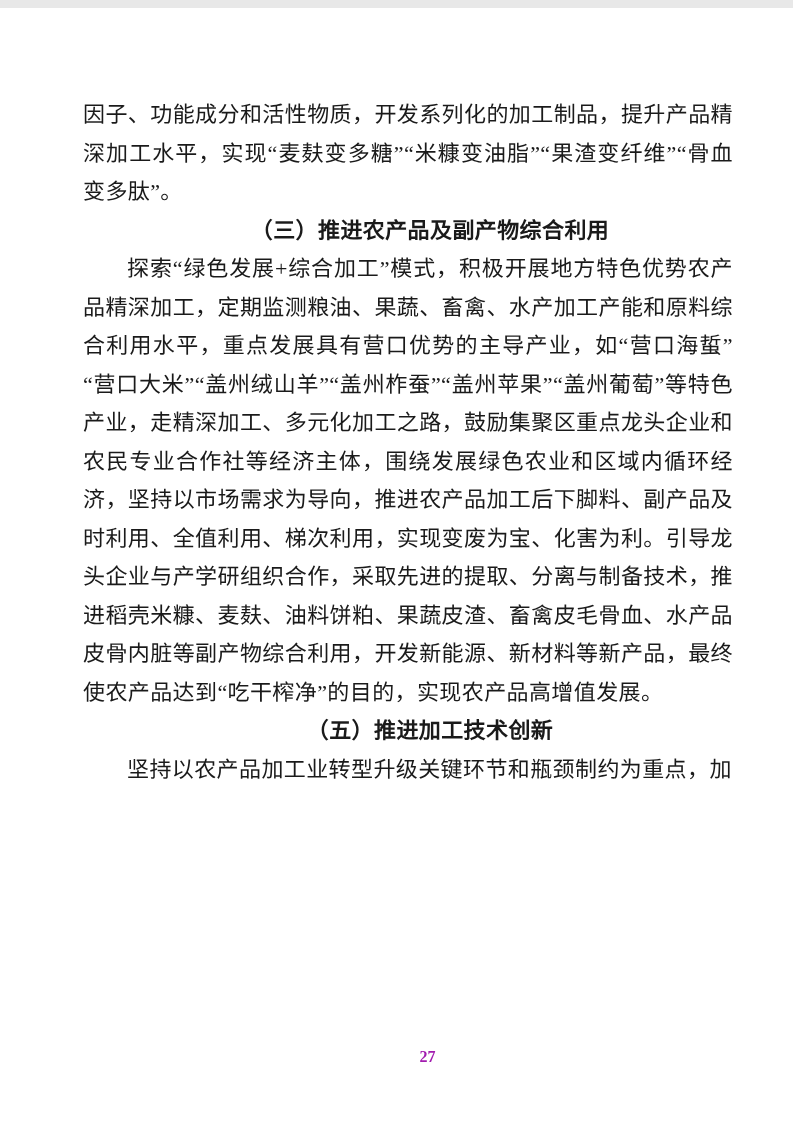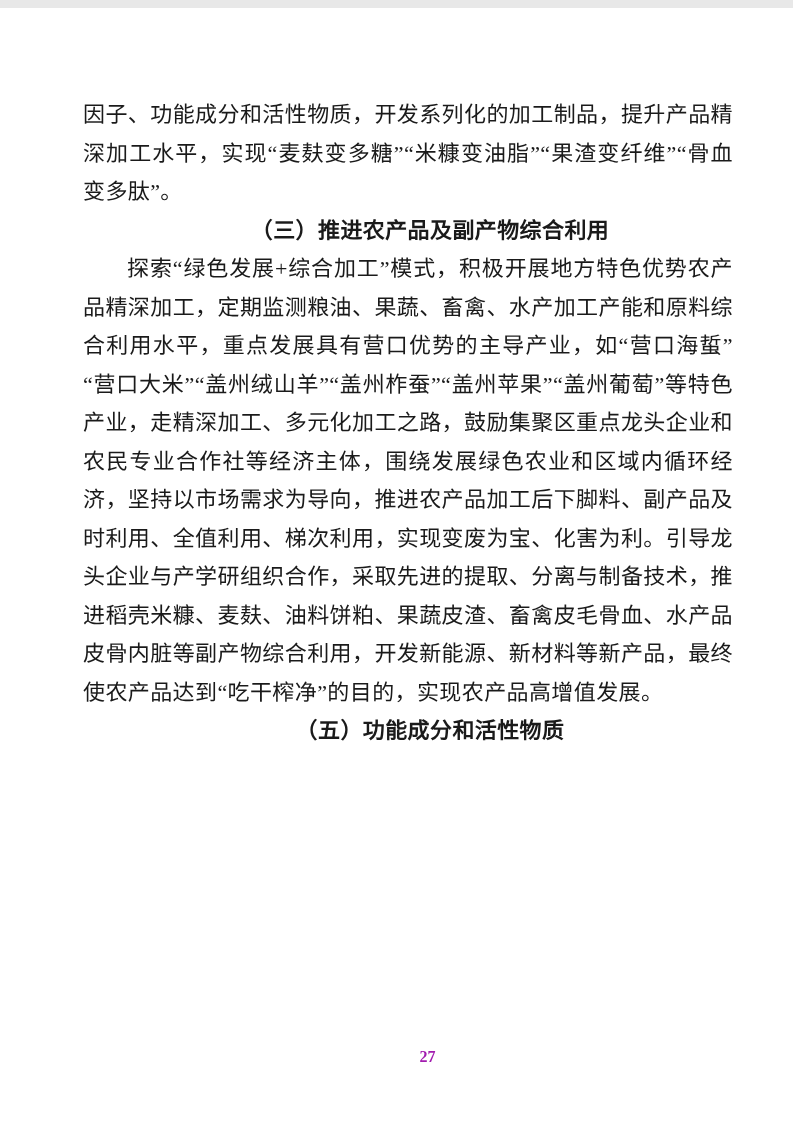--- a/index.html
+++ b/index.html
@@ -66,21 +66,22 @@
   <main class="content">
 
     <p class="para no-indent">因子、功能成分和活性物质，开发系列化的加工制品，提升产品精深加工水平，实现“麦麸变多糖”“米糠变油脂”“果渣变纤维”“骨血变多肽”。</p>
 
     <h2 class="heading">（三）推进农产品及副产物综合利用</h2>
 
     <p class="para">探索“绿色发展+综合加工”模式，积极开展地方特色优势农产品精深加工，定期监测粮油、果蔬、畜禽、水产加工产能和原料综合利用水平，重点发展具有营口优势的主导产业，如“营口海蜇”“营口大米”“盖州绒山羊”“盖州柞蚕”“盖州苹果”“盖州葡萄”等特色产业，走精深加工、多元化加工之路，鼓励集聚区重点龙头企业和农民专业合作社等经济主体，围绕发展绿色农业和区域内循环经济，坚持以市场需求为导向，推进农产品加工后下脚料、副产品及时利用、全值利用、梯次利用，实现变废为宝、化害为利。引导龙头企业与产学研组织合作，采取先进的提取、分离与制备技术，推进稻壳米糠、麦麸、油料饼粕、果蔬皮渣、畜禽皮毛骨血、水产品皮骨内脏等副产物综合利用，开发新能源、新材料等新产品，最终使农产品达到“吃干榨净”的目的，实现农产品高增值发展。</p>
 
 
 
-    <h2 class="heading">（五）功能成分和活性物质</h2>
+    <h2 class="heading">（五）推进加工技术创新</h2>
 
+    <p class="para">坚持以农产品加工业转型升级关键环节和瓶颈制约为重点，加</p>
 
   </main>
 
   <footer class="footer">
     <span class="page-number">27</span>
   </footer>
 </div>
 
 </body></html>

